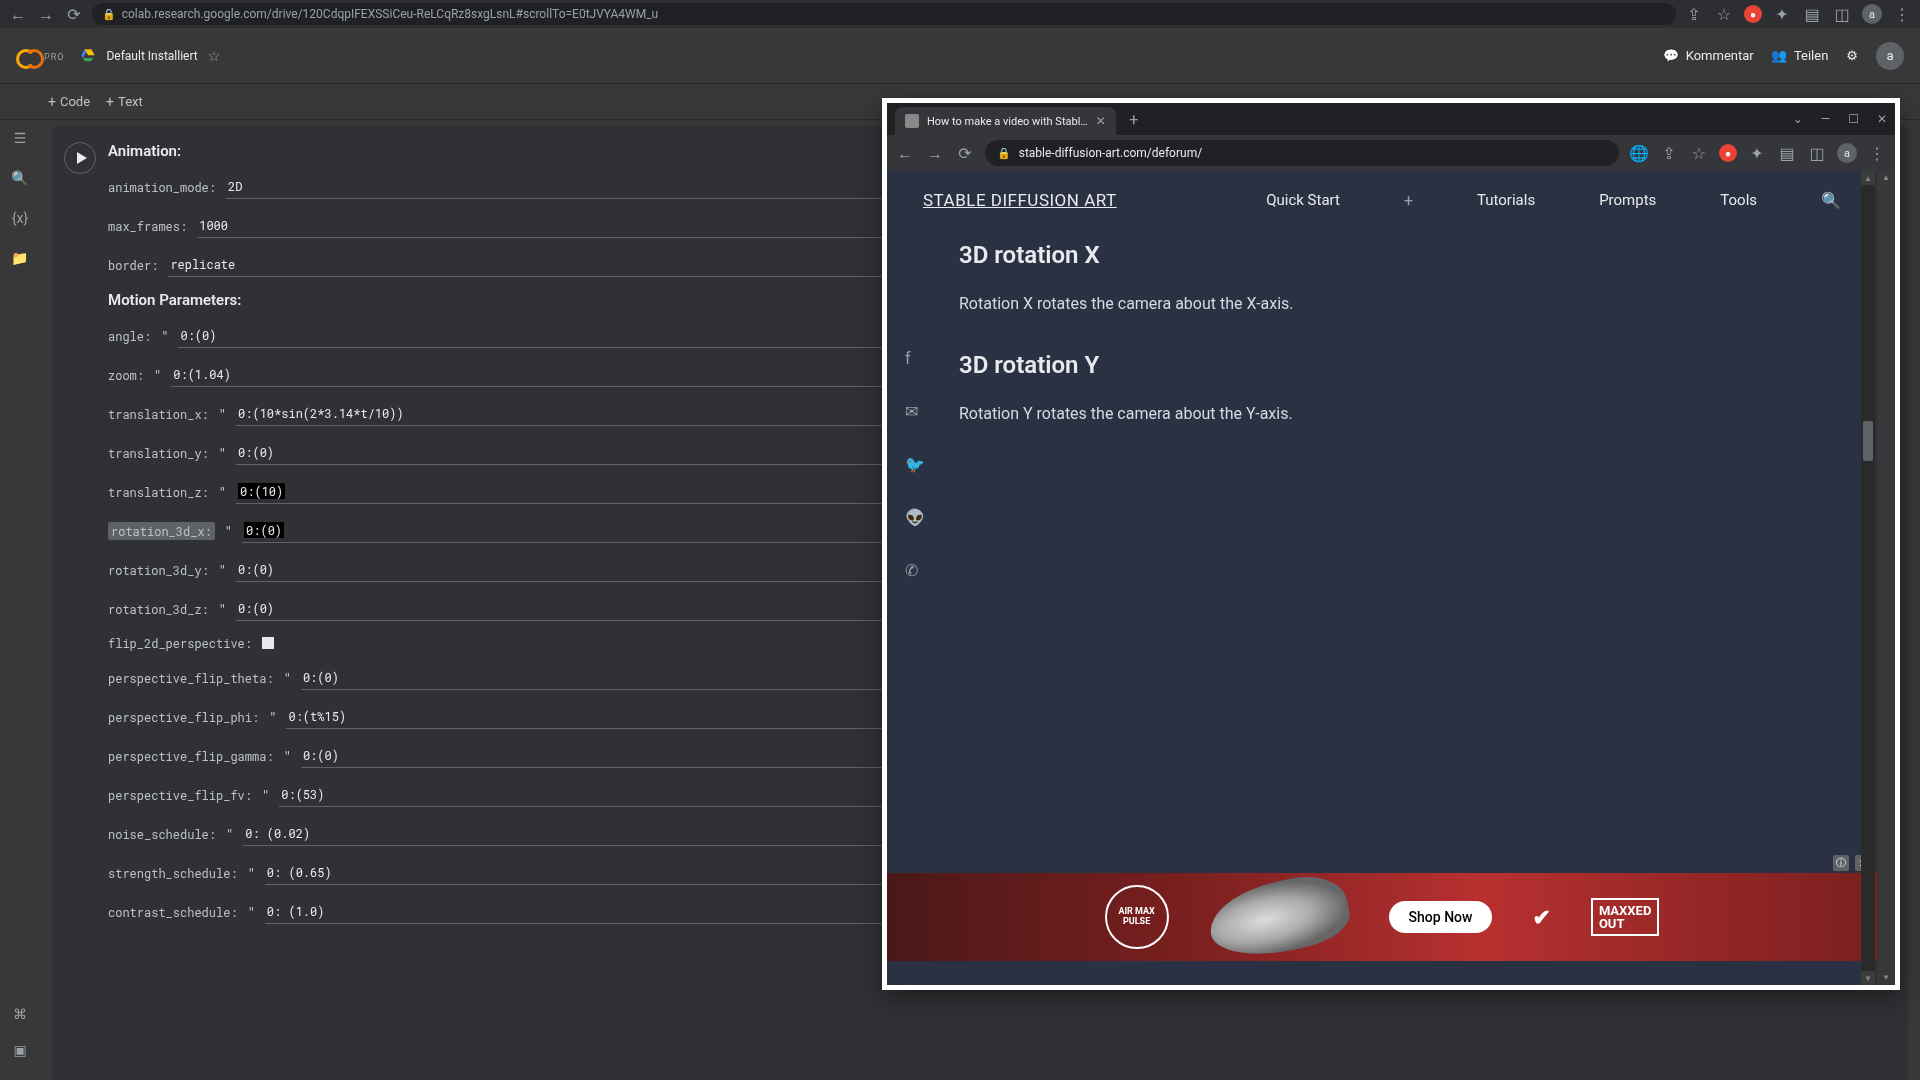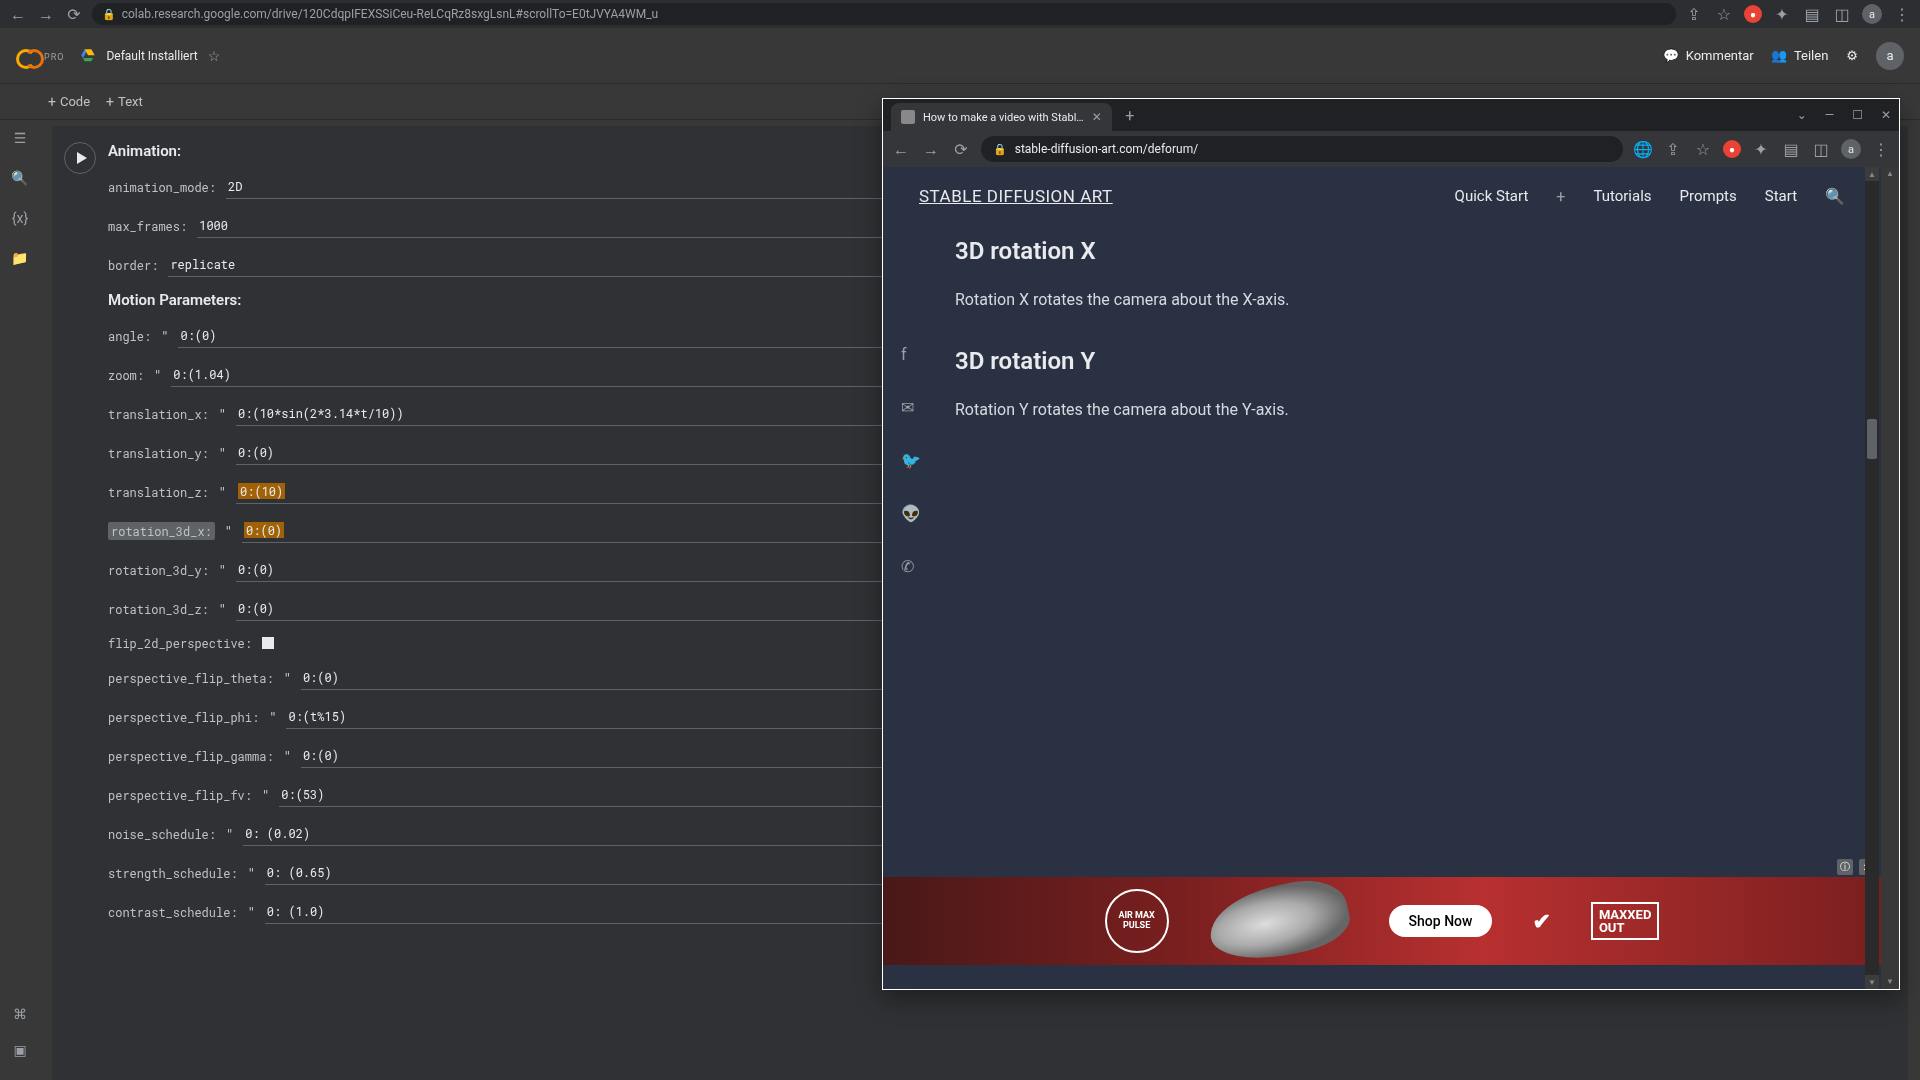--- a/index.html
+++ b/index.html
@@ -129,32 +129,32 @@
   background: transparent;
   border: none;
   border-bottom: 1px solid #5f6368;
   color: #e8eaed;
   font-family: 'Roboto Mono', monospace;
   font-size: 12px;
   padding: 4px 2px;
   outline: none;
 }
 .param-quote { font-family: monospace; color: #bdc1c6; font-size: 12px; }
-.param-value-sel { background: #a16207; padding: 0 2px; }
+.param-value-sel { background: #000000; padding: 0 2px; }
 .checkbox-box { width: 12px; height: 12px; background: #e8eaed; cursor: pointer; }
 
 
 .sub-window {
   position: absolute;
   left: 882px;
   top: 98px;
   width: 1018px;
   height: 892px;
   background: #2d2e31;
-  border: 1px solid #ffffff;
+  border: 5px solid #ffffff;
   display: flex;
   flex-direction: column;
   box-shadow: 0 8px 24px rgba(0,0,0,0.4);
 }
 .sub-titlebar { height: 32px; background: #202124; display: flex; align-items: center; padding: 0 8px; }
 .sub-tab { height: 28px; background: #35363a; border-radius: 8px 8px 0 0; display: flex; align-items: center; padding: 0 10px; gap: 8px; font-size: 11px; color: #e8eaed; margin-top: 4px; }
 .sub-tab .favicon { width: 14px; height: 14px; background: #888; border-radius: 2px; }
 .sub-tab .close-x { color: #9aa0a6; cursor: pointer; font-size: 12px; }
 .sub-newtab { width: 24px; height: 24px; display: flex; align-items: center; justify-content: center; color: #9aa0a6; margin-left: 6px; cursor: pointer; }
 .sub-titlebar .win-controls { margin-left: auto; display: flex; gap: 18px; color: #9aa0a6; font-size: 12px; }
@@ -169,21 +169,21 @@
   position: sticky;
   top: 0;
   height: 58px;
   display: flex;
   align-items: center;
   padding: 0 36px;
   z-index: 5;
 }
 .site-logo { font-size: 17px; color: #e8eaed; text-decoration: underline; letter-spacing: 0.5px; }
 .nav-links { margin-left: auto; display: flex; gap: 28px; align-items: center; font-size: 15px; color: #e8eaed; }
-.nav-links span { cursor: pointer; }
+.nav-links span { cursor: pointer; margin-left: 36px; }
 .nav-plus { font-size: 16px; color: #9aa0a6; }
 .search-ic { font-size: 16px; cursor: pointer; }
 
 .article-body { padding: 12px 48px 0 72px; color: #d5d9e0; position: relative; }
 .share-col { position: absolute; left: 18px; top: 120px; display: flex; flex-direction: column; gap: 34px; color: #9aa0a6; font-size: 16px; }
 .share-col span { cursor: pointer; }
 
 .article-h2 { font-size: 24px; font-weight: 600; color: #e8eaed; margin-bottom: 22px; }
 .article-p { font-size: 16px; line-height: 1.6; margin-bottom: 28px; }
 .article-img-wrap { text-align: center; margin-bottom: 12px; position: relative; }
@@ -459,21 +459,21 @@
   </div>
   <div style="display:flex; flex:1; min-height:0;">
     <div class="sub-content">
       <div class="article-header">
         <span class="site-logo">STABLE DIFFUSION ART</span>
         <div class="nav-links">
           <span>Quick Start</span>
           <span class="nav-plus">+</span>
           <span>Tutorials</span>
           <span>Prompts</span>
-          <span>Start</span>
+          <span>Tools</span>
           <span class="search-ic">🔍</span>
         </div>
       </div>
 
       <div class="article-body">
         <div class="share-col">
           <span>f</span>
           <span>✉</span>
           <span>🐦</span>
           <span>👽</span>

